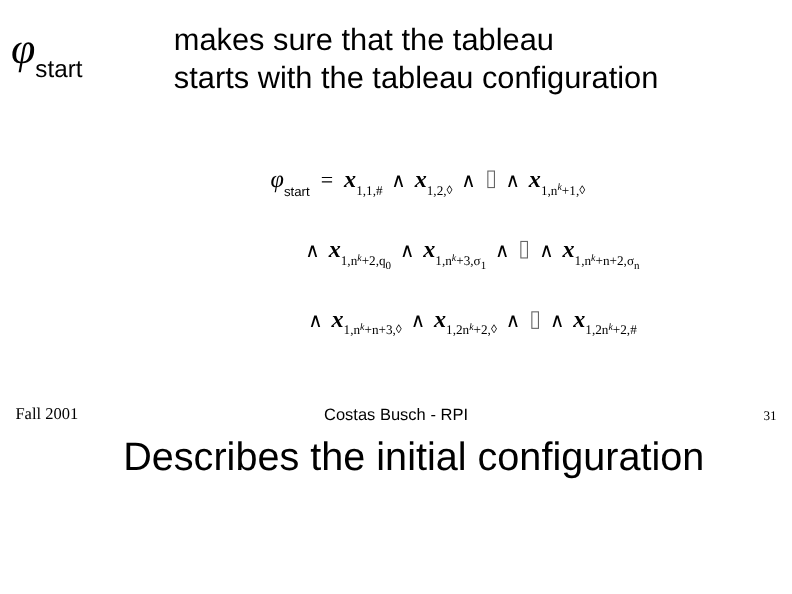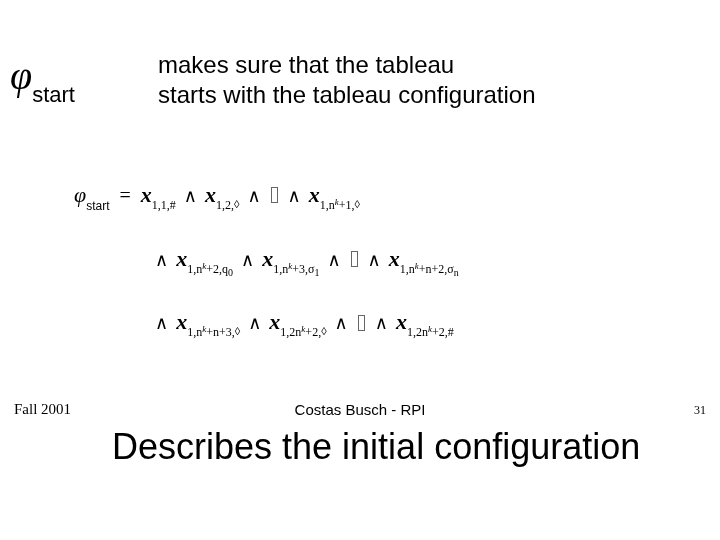--- a/index.html
+++ b/index.html
@@ -10,21 +10,20 @@
     background: #ffffff;
     font-family: "Comic Sans MS", "Comic Sans", cursive, sans-serif;
     color: #000000;
     overflow: hidden;
     position: relative;
   }
   .slide {
     position: relative;
     width: 720px;
     height: 396px;
-    margin-top: 32px;
   }
   .phi-start {
     position: absolute;
     left: 10px;
     top: 20px;
     font-family: Georgia, "Times New Roman", serif;
     font-style: italic;
     font-size: 40px;
   }
   .phi-letter {
@@ -35,33 +34,34 @@
     font-family: Arial, Helvetica, sans-serif;
     font-size: 22px;
     vertical-align: sub;
     position: relative;
     top: 4px;
   }
   .top-text {
     position: absolute;
     left: 158px;
     top: 18px;
-    font-size: 24px;
+    font-size: 28px;
     line-height: 1.25;
     width: 560px;
   }
   .formula-block {
     position: absolute;
     left: 74px;
     top: 132px;
     font-family: Georgia, "Times New Roman", serif;
     font-style: italic;
     font-size: 20px;
     line-height: 2.8;
     width: 630px;
+    text-align: center;
   }
   .formula-line {
     display: block;
     white-space: nowrap;
     margin-bottom: 2px;
   }
   .formula-block .x {
     font-style: italic;
     font-family: Georgia, "Times New Roman", serif;
     font-weight: bold;

